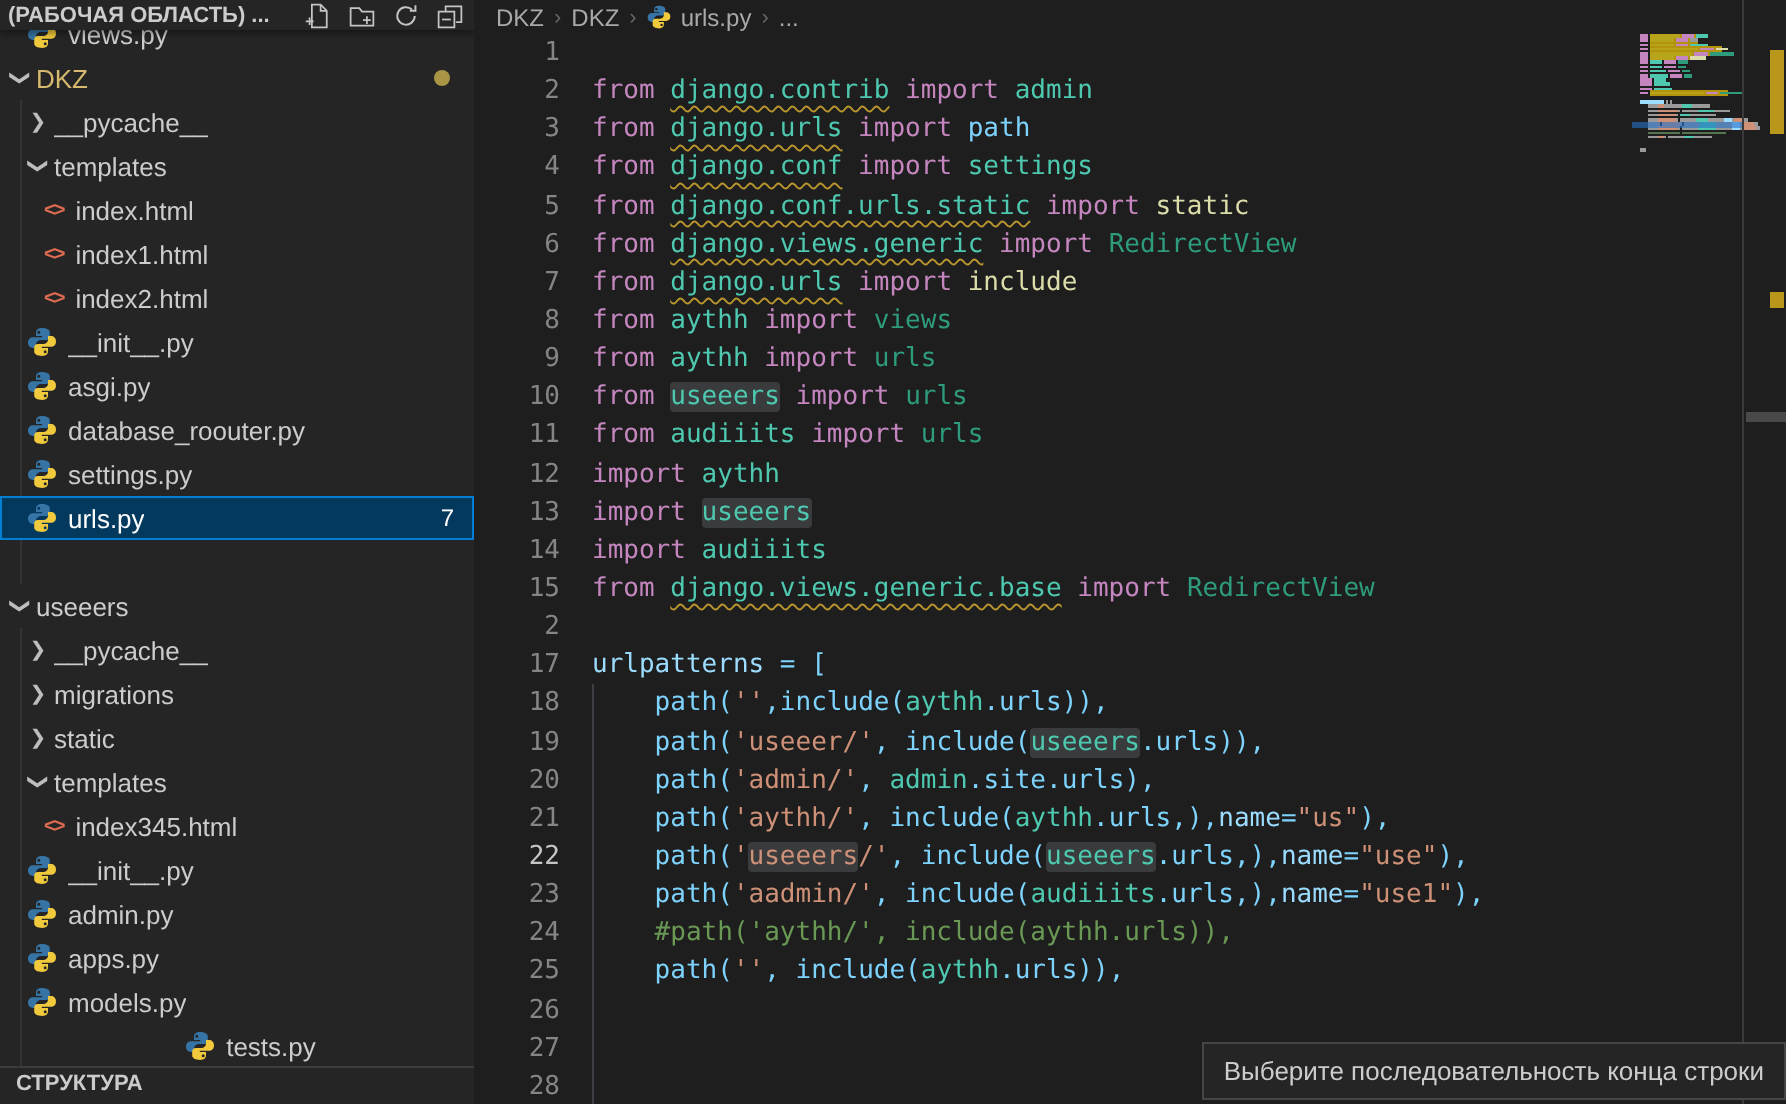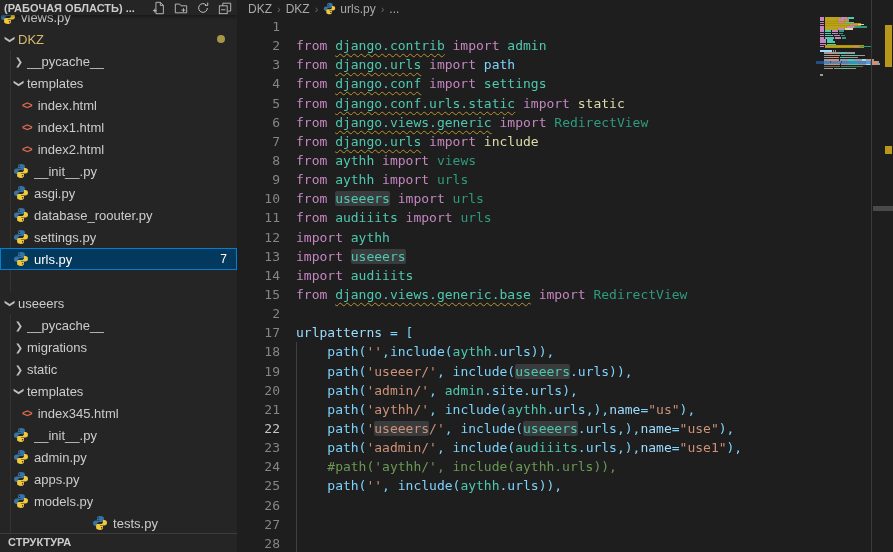--- a/index.html
+++ b/index.html
@@ -99,21 +99,21 @@
         <path d="M5.5 5.5v-3h9v9h-3"></path>
             <rect x="1.5" y="5.5" width="9" height="9"></rect>
             <path d="M3.5 10h5"></path>
           </g>
         </svg>
     </span>
   </div>
   <div id="tree">
       <div class="tguide" style="left: 10px; top: 50px; height: 242px;"></div>
       <div class="tguide" style="left: 10px; top: 314px; height: 220px;"></div>
-      <div class="row" style="top: 6px; ">
+      <div class="row" style="top: 6px; padding-left: 13px;">
         <span class="icon-py">
           <svg width="16" height="16" viewBox="0 0 16 16">
             <path fill="#3674a5" d="M7.9 1C6 1 5 1.9 5 3.2V5h3.1v.6H3.6C2.1 5.6 1 6.6 1 8.3 1 10 2.1 11 3.6 11H5V9.3C5 7.9 6.2 7 7.6 7h2.6c1 0 1.7-.7 1.7-1.7V3.2C11.9 1.9 10.4 1 7.9 1zM6.4 2.4a.75.75 0 1 1 0 1.5.75.75 0 0 1 0-1.5z"></path>
             <path fill="#f0c93c" d="M8.1 15c1.9 0 2.9-.9 2.9-2.2V11H7.9v-.6h4.5c1.5 0 2.6-1 2.6-2.7C15 6 13.9 5 12.4 5H11v1.7C11 8.1 9.8 9 8.4 9H5.8c-1 0-1.7.7-1.7 1.7v2.1C4.1 14.1 5.6 15 8.1 15zm1.5-1.4a.75.75 0 1 1 0-1.5.75.75 0 0 1 0 1.5z"></path>
           </svg>
         </span>
         <span class="lbl">views.py</span>
       </div>
       <div class="row gold" style="top: 28px; padding-left: 4px;">
         <span class="chev exp">❯</span>
@@ -470,13 +470,14 @@
       <div class="mbar" style="left: 26.05px; top: 67.8px; width: 5.25px; background: rgb(78, 201, 176);"></div>
       <div class="mbar" style="left: 31.3px; top: 67.8px; width: 8.4px; background: rgb(154, 154, 154);"></div>
       <div class="mband" style="top: 60.7px;"></div>
       <div class="mbar" style="left: 4px; top: 74.4px; width: 2.5px; background: rgb(154, 154, 154);"></div>
     </div>
   <div id="ruler">
       <div class="rmark warn" style="top: 25px; height: 42px;"></div>
       <div class="rmark warn" style="top: 146px; height: 8px;"></div>
       <div class="rmark slider" style="top: 206px; height: 5px;"></div>
     </div>
+  <div id="tooltip">Выберите последовательность конца строки</div>
 </div>
 
 </body></html>

